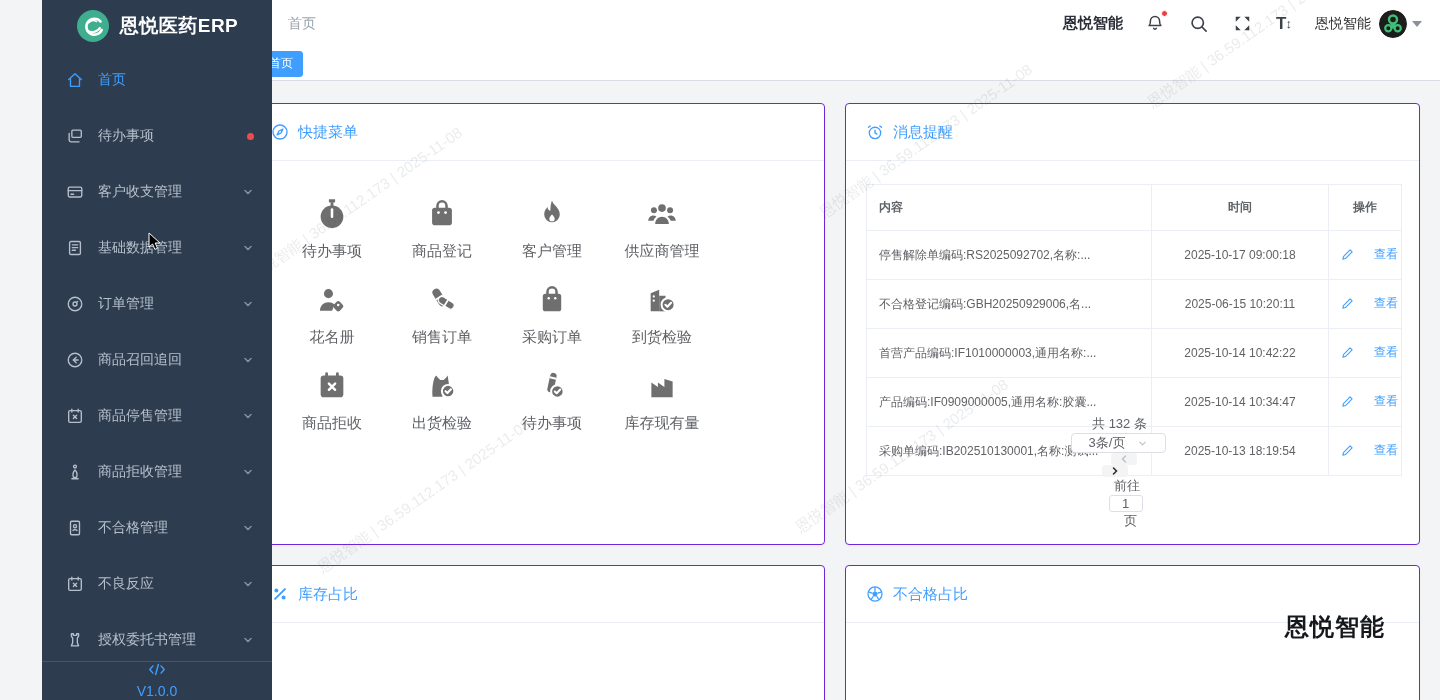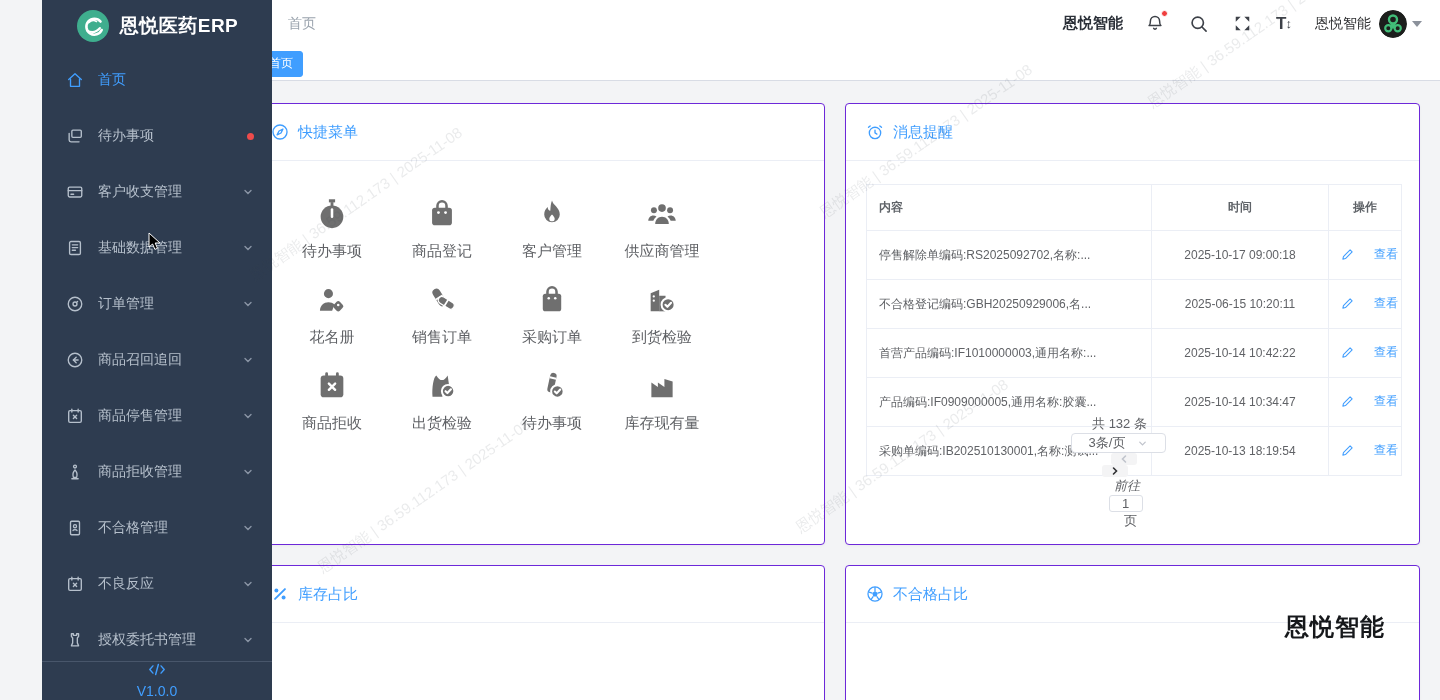--- a/index.html
+++ b/index.html
@@ -65,21 +65,21 @@
   td.col-content { white-space:nowrap; overflow:hidden; }
   .view-link { color:#409eff; display:inline-flex; align-items:center; gap:20px; cursor:pointer; white-space:nowrap; }
 
   
   .pager { position:absolute; left:20px; right:24px; top:398px; height:28px; display:flex; align-items:center; justify-content:flex-end; font-size:13px; color:#606266;flex-direction:column; }
   .pg-total { margin-right:22px; }
   .pg-size { width:95px; height:28px; border:1px solid #dcdfe6; border-radius:4px; display:flex; align-items:center; justify-content:center; gap:12px; margin-right:24px; color:#606266; cursor:pointer; background:#fff; }
   .pg-btn { width:26px; height:26px; border:none; background:#f4f4f5; border-radius:3px; display:flex; align-items:center; justify-content:center; cursor:pointer; }
   .pg-prev { margin-right:14px; }
   .pg-next { margin-right:32px; }
-  .pg-goto { margin-right:7px;font-style:italic; }
+  .pg-goto { margin-right:7px; }
   .pg-input { width:34px; height:28px; border:1px solid #dcdfe6; border-radius:3px; text-align:center; font-size:13px; color:#606266; margin-right:10px; font-family:inherit; }
 
   
   .wm { position:absolute; white-space:nowrap; font-size:15px; color:rgba(60,70,80,.11); transform:rotate(-35deg); transform-origin:0 50%; z-index:40; pointer-events:none; }
   .big-label { position:absolute; left:1285px; top:611px; font-size:24px; font-weight:bold; color:#16181b; z-index:45; letter-spacing:1px; }
   .cursor { position:absolute; left:148px; top:232px; z-index:100; pointer-events:none; }
 </style>
 </head>
 <body>
 

